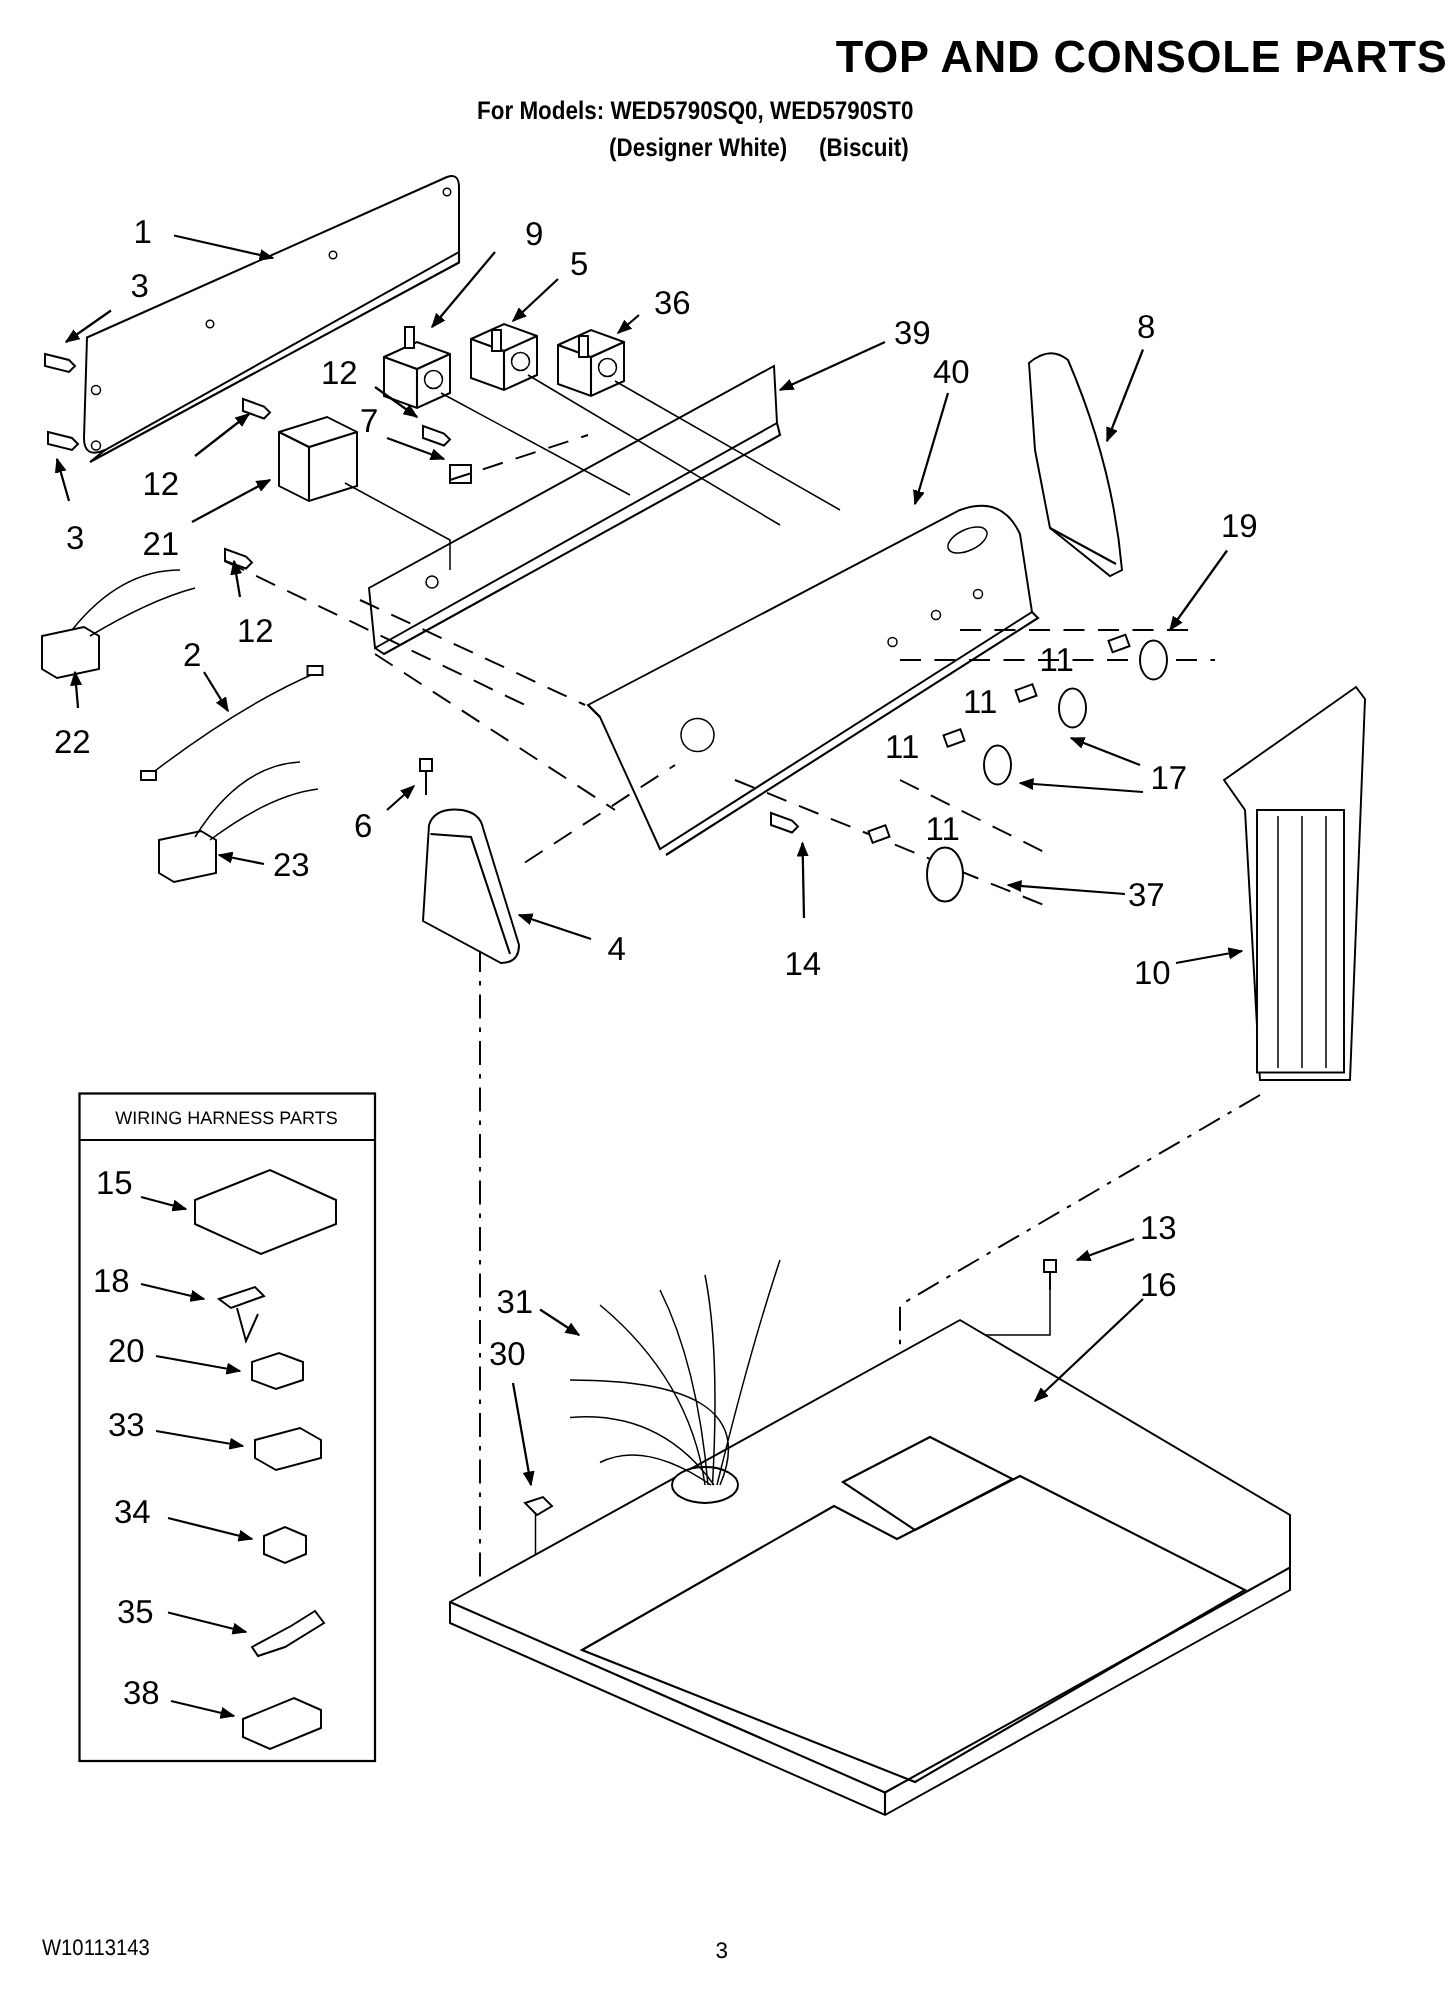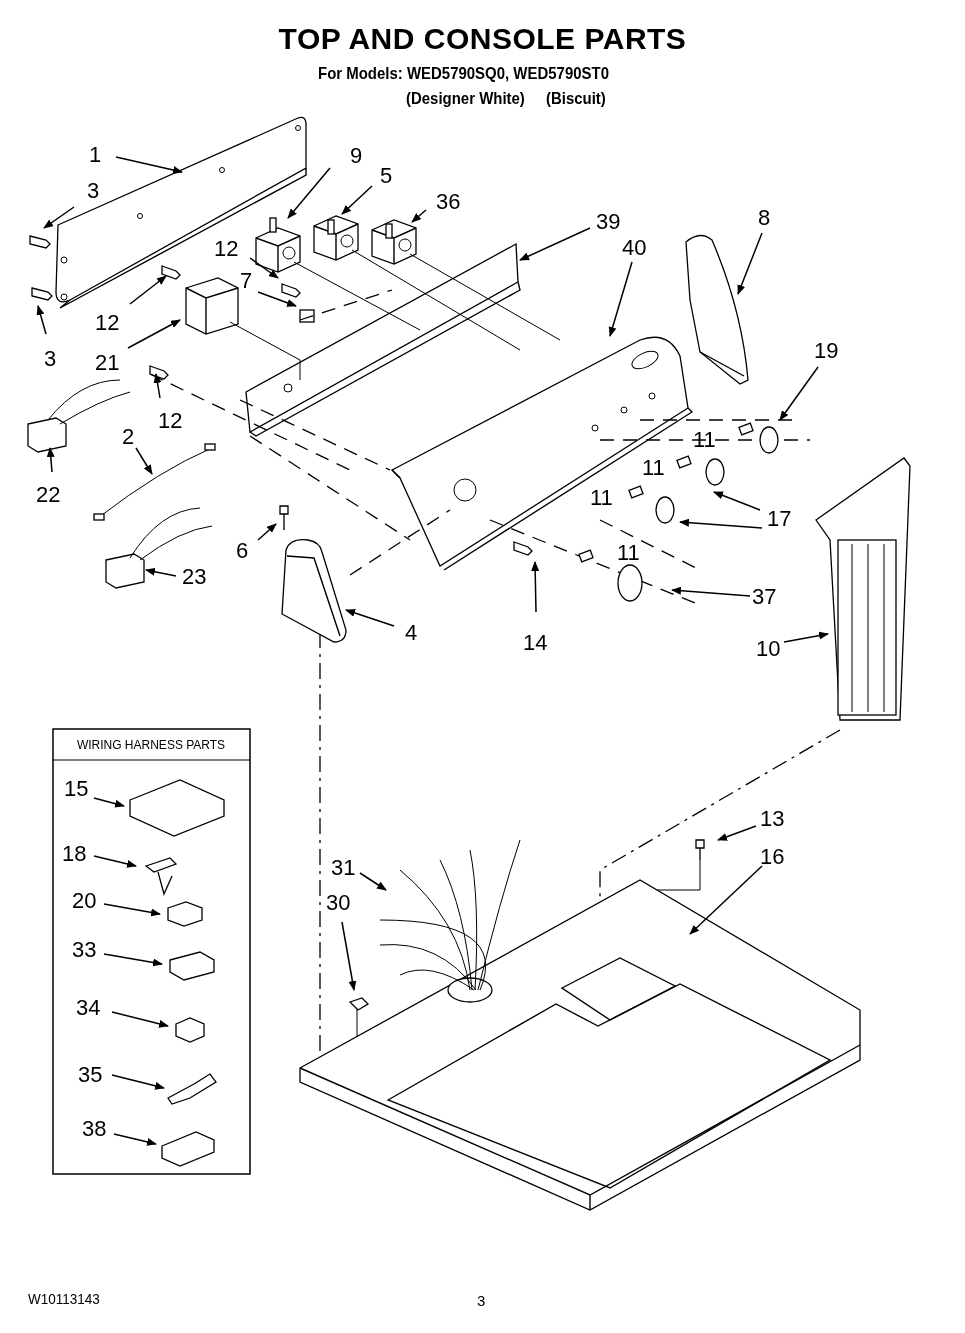--- a/index.html
+++ b/index.html
@@ -1,17 +1,17 @@
 <!DOCTYPE html>
 <html><head>
   <meta charset="utf-8">
   <style>
     html, body { margin: 0; padding: 0; background: #ffffff; }
     body { width: 965px; height: 1333px; position: relative; overflow: hidden; font-family: "Liberation Sans", sans-serif; color: #000; }
-    .title { position: absolute; left: 0; width: 965px; top: 22px; text-align: center; font-weight: bold; font-size: 30px; letter-spacing: 0.5px; }
+    .title { position: absolute; left: 0; width: 965px; top: 22px; text-align: right; font-weight: bold; font-size: 30px; letter-spacing: 0.5px; }
     .subtitle { position: absolute; left: 318px; top: 64px; font-weight: bold; font-size: 17px; transform: scaleX(0.88); transform-origin: left top; }
     .colors { position: absolute; left: 406px; top: 89px; font-weight: bold; font-size: 17px; transform: scaleX(0.88); transform-origin: left top; white-space: pre; }
     .colors span { margin-right: 24px; }
     .footer-doc { position: absolute; left: 28px; top: 1290px; font-size: 15px; transform: scaleX(0.9); transform-origin: left top; }
     .footer-page { position: absolute; left: 477px; top: 1292px; font-size: 15px; }
     svg#diagram { position: absolute; left: 0; top: 0; }
     .callout { font-family: "Liberation Sans", sans-serif; font-size: 22px; fill: #000; }
     .inset-title { font-family: "Liberation Sans", sans-serif; font-size: 12px; fill: #000; }
     .ln { stroke: #000; stroke-width: 1.4; fill: none; }
     .thin { stroke: #000; stroke-width: 1; fill: none; }

